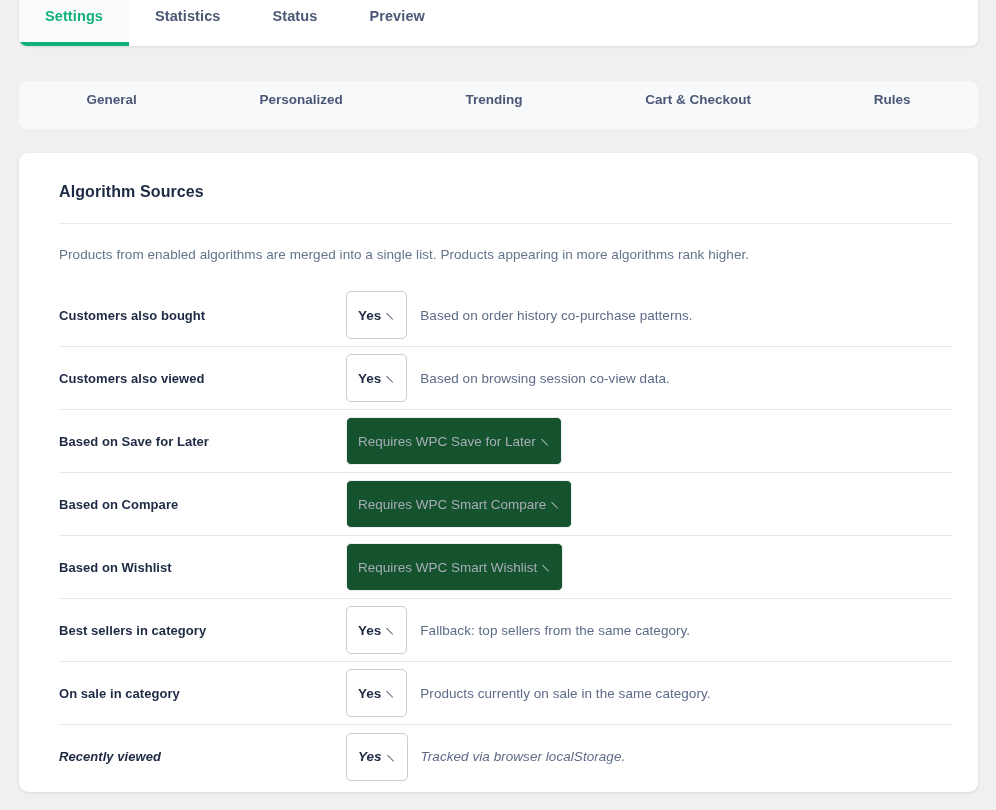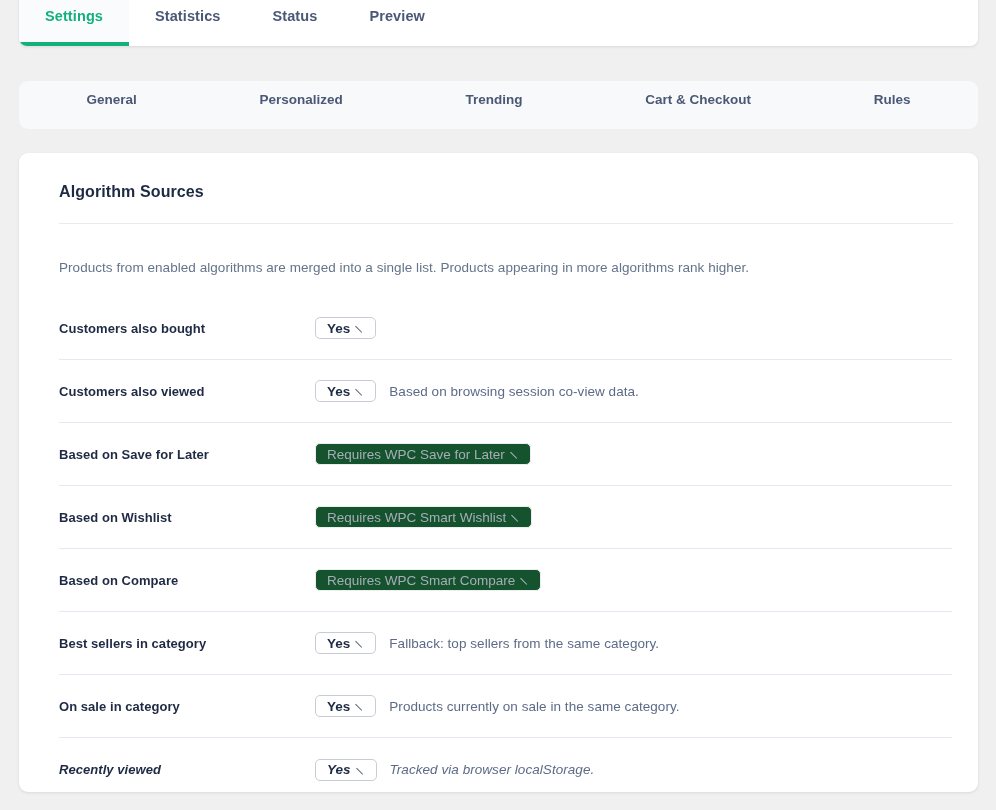--- a/index.html
+++ b/index.html
@@ -107,21 +107,21 @@
     color: #1e2a44;
     letter-spacing: .1px;
   }
   .title-rule {
     margin-top: 22px;
     height: 1px;
     background: #e8eaee;
     width: 894px;
   }
   .card-desc {
-    margin-top: 36px;
+    margin-top: 23px;
     font-size: 13.5px;
     color: #64748b;
     letter-spacing: .05px;
   }
 
   
   .rows { margin-top: 22px; }
   .row {
     display: flex;
     align-items: center;
@@ -143,31 +143,32 @@
     color: #5d6b87;
     margin-left: 13px;
     letter-spacing: .05px;
   }
 
   
   .sel {
     display: inline-flex;
     align-items: center;
     gap: 7px;
-    height: 22px;
+    height: 48px;
     padding: 0 9px 0 11px;
     border: 1px solid #c8ccd4;
     border-radius: 5px;
     background: #ffffff;
     font-size: 13.5px;
     font-weight: bold;
     color: #1e2a44;
     cursor: pointer;
     white-space: nowrap;
     font-family: "Liberation Sans", sans-serif;
+    margin-left: 31px;
   }
   .sel .chev {
     display: block;
     width: 9px;
     height: 9px;
     margin-top: -3px;
     border-right: 1.6px solid #5b6borange;
     border-right-color: #566074;
     border-bottom: 1.6px solid #566074;
     transform: rotate(45deg);
@@ -206,51 +207,52 @@
   <div class="card-title">Algorithm Sources</div>
   <div class="title-rule"></div>
   <div class="card-desc">Products from enabled algorithms are merged into a single list. Products appearing in more algorithms rank higher.</div>
   <div class="rows">
       <div class="row">
         <div class="row-label">Customers also bought</div>
         <div class="sel">
           <span>Yes</span>
           <span class="chev"></span>
         </div>
+        <div class="row-desc">Based on order history co-purchase patterns.</div>
       </div>
       <div class="row">
         <div class="row-label">Customers also viewed</div>
         <div class="sel">
           <span>Yes</span>
           <span class="chev"></span>
         </div>
         <div class="row-desc">Based on browsing session co-view data.</div>
       </div>
       <div class="row">
         <div class="row-label">Based on Save for Later</div>
         <div class="sel disabled">
           <span>Requires WPC Save for Later</span>
           <span class="chev"></span>
         </div>
       </div>
       <div class="row">
+        <div class="row-label">Based on Compare</div>
+        <div class="sel disabled">
+          <span>Requires WPC Smart Compare</span>
+          <span class="chev"></span>
+        </div>
+      </div>
+      <div class="row">
         <div class="row-label">Based on Wishlist</div>
         <div class="sel disabled">
           <span>Requires WPC Smart Wishlist</span>
           <span class="chev"></span>
         </div>
       </div>
       <div class="row">
-        <div class="row-label">Based on Compare</div>
-        <div class="sel disabled">
-          <span>Requires WPC Smart Compare</span>
-          <span class="chev"></span>
-        </div>
-      </div>
-      <div class="row">
         <div class="row-label">Best sellers in category</div>
         <div class="sel">
           <span>Yes</span>
           <span class="chev"></span>
         </div>
         <div class="row-desc">Fallback: top sellers from the same category.</div>
       </div>
       <div class="row">
         <div class="row-label">On sale in category</div>
         <div class="sel">

